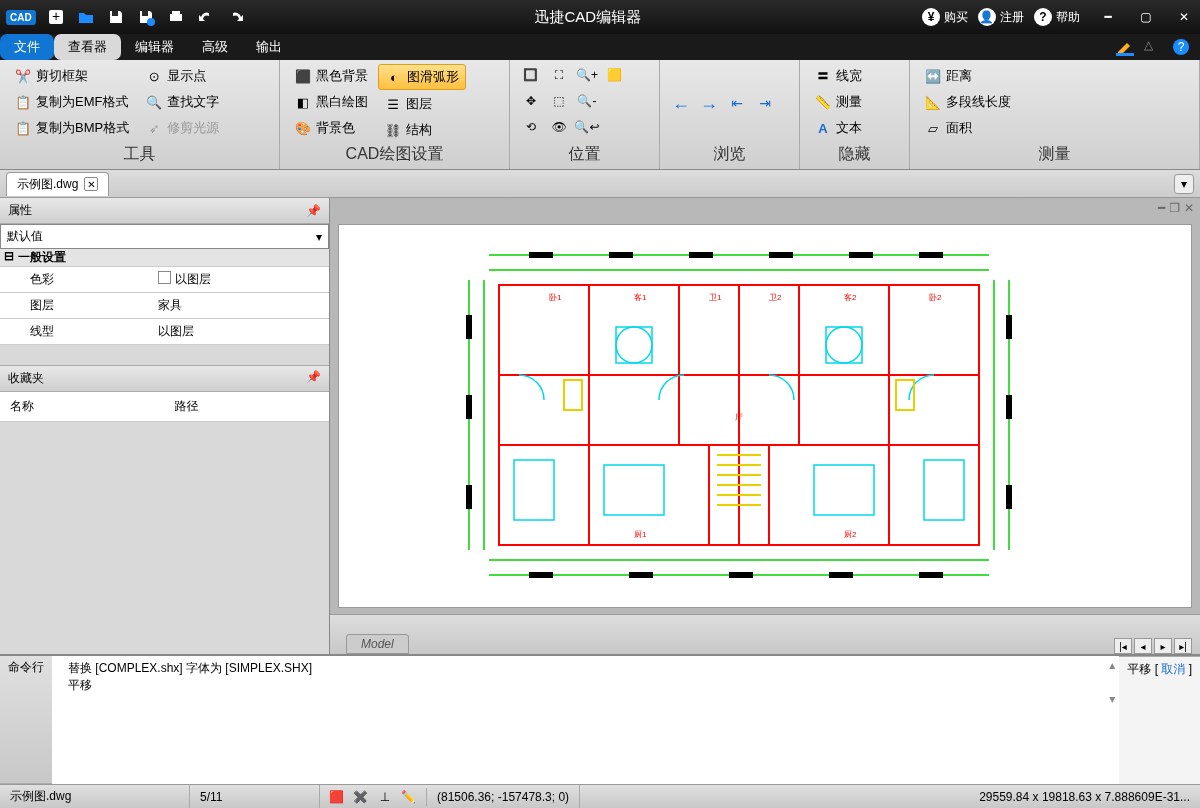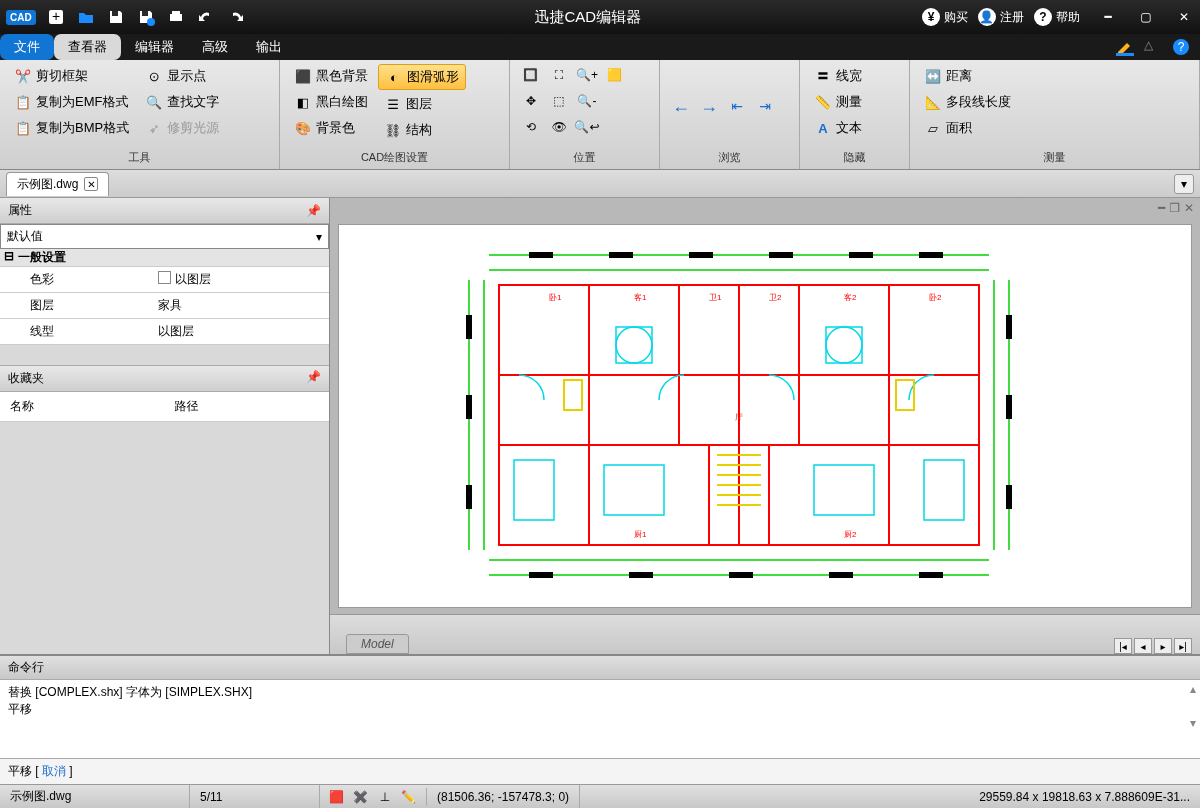--- a/index.html
+++ b/index.html
@@ -17,21 +17,21 @@
 .menubar { background: #1a1a1a; height: 26px; display: flex; align-items: stretch; color: #fff; }
 .menubar .tab { padding: 0 14px; display: flex; align-items: center; cursor: pointer; font-size: 13px; border-radius: 7px; }
 .menubar .tab.active { background: #1176d3; }
 .menubar .tab.sel { background: #d9d9d9; color: #000; }
 .menubar .right-tools { margin-left: auto; display: flex; align-items: center; gap: 10px; padding-right: 10px; }
 .menubar .right-tools .ico { width: 18px; height: 18px; cursor: pointer; }
 
 .ribbon { background: linear-gradient(#e8e8e8,#cfcfcf); height: 110px; display: flex; border-bottom: 1px solid #888; }
 .ribbon .group { border-right: 1px solid #aaa; padding: 4px 8px; display: flex; flex-direction: column; }
 .ribbon .group-body { flex: 1; display: flex; gap: 4px; }
-.ribbon .group-label { text-align: center; font-size: 11px; color: #333; padding-top: 2px; }
+.ribbon .group-label { text-align: center; font-size: 16px; color: #333; padding-top: 2px; }
 .ribbon .col { display: flex; flex-direction: column; gap: 2px; }
 .ribbon .rbtn { display: flex; align-items: center; gap: 4px; padding: 3px 6px; cursor: pointer; border-radius: 3px; font-size: 13px; white-space: nowrap; }
 .ribbon .rbtn.highlight { background: linear-gradient(#ffe08a,#ffc040); border: 1px solid #d9a020; }
 .ribbon .rbtn .ico { width: 18px; height: 18px; display: inline-flex; align-items: center; justify-content: center; }
 .ribbon .icon-row { display: flex; gap: 2px; }
 .ribbon .iconbtn { width: 26px; height: 22px; display: flex; align-items: center; justify-content: center; cursor: pointer; border-radius: 3px; }
 
 .doctab-bar { background: linear-gradient(#ddd,#ccc); height: 28px; display: flex; align-items: center; padding: 0 6px; border-bottom: 1px solid #999; }
 .doctab { background: #fff; border: 1px solid #999; border-bottom: none; padding: 3px 10px; display: flex; align-items: center; gap: 6px; border-radius: 4px 4px 0 0; }
 .doctab .close { border: 1px solid #888; width: 14px; height: 14px; font-size: 10px; display: flex; align-items: center; justify-content: center; cursor: pointer; border-radius: 2px; }
@@ -60,23 +60,23 @@
 .canvas-area { flex: 1; display: flex; flex-direction: column; background: #b8b8b8; }
 .canvas-tools { height: 20px; display: flex; justify-content: flex-end; align-items: center; gap: 4px; padding: 0 6px; color: #666; }
 .canvas-tools span { cursor: pointer; }
 .canvas { flex: 1; background: #fff; margin: 6px 8px; border: 1px solid #999; position: relative; overflow: hidden; }
 .floorplan { position: absolute; left: 120px; top: 20px; }
 .model-strip { height: 40px; background: linear-gradient(#ddd,#c8c8c8); display: flex; align-items: flex-end; padding: 0 8px; border-top: 1px solid #999; }
 .model-tab { background: #ccc; border: 1px solid #999; padding: 2px 14px; border-radius: 3px 3px 0 0; font-style: italic; color: #555; }
 .model-strip .nav { margin-left: auto; display: flex; gap: 2px; }
 .model-strip .nav span { border: 1px solid #999; width: 18px; height: 16px; display: flex; align-items: center; justify-content: center; cursor: pointer; background: #eee; font-size: 10px; }
 
-.cmd-panel { height: 130px; display: flex; flex-direction: column; background: #fff; border-top: 2px solid #888; }
+.cmd-panel { height: 130px; display: flex; background: #fff; border-top: 2px solid #888; }
 .cmd-header { background: linear-gradient(#e0e0e0,#c8c8c8); padding: 3px 8px; border-bottom: 1px solid #aaa; }
-.cmd-log { flex: 1; padding: 4px 8px; overflow: auto; position: relative; }
+.cmd-log { flex: 1; padding: 4px 16px; overflow: auto; position: relative; }
 .cmd-log .scroll-arrows { position: absolute; right: 4px; top: 2px; display: flex; flex-direction: column; gap: 20px; color: #888; }
 .cmd-input { border-top: 1px solid #aaa; padding: 4px 8px; background: #f4f4f4; }
 .cmd-input .cancel { color: #1a6dd0; cursor: pointer; }
 
 .statusbar { height: 24px; background: linear-gradient(#e0e0e0,#c8c8c8); display: flex; align-items: center; border-top: 1px solid #999; font-size: 12px; }
 .statusbar .cell { padding: 0 10px; border-right: 1px solid #aaa; height: 100%; display: flex; align-items: center; }
 .statusbar .icons { display: flex; gap: 6px; padding: 0 8px; border-right: 1px solid #aaa; }
 .statusbar .icons span { width: 18px; height: 18px; display: flex; align-items: center; justify-content: center; cursor: pointer; }
 .statusbar .coords2 { margin-left: auto; padding: 0 10px; }
 

